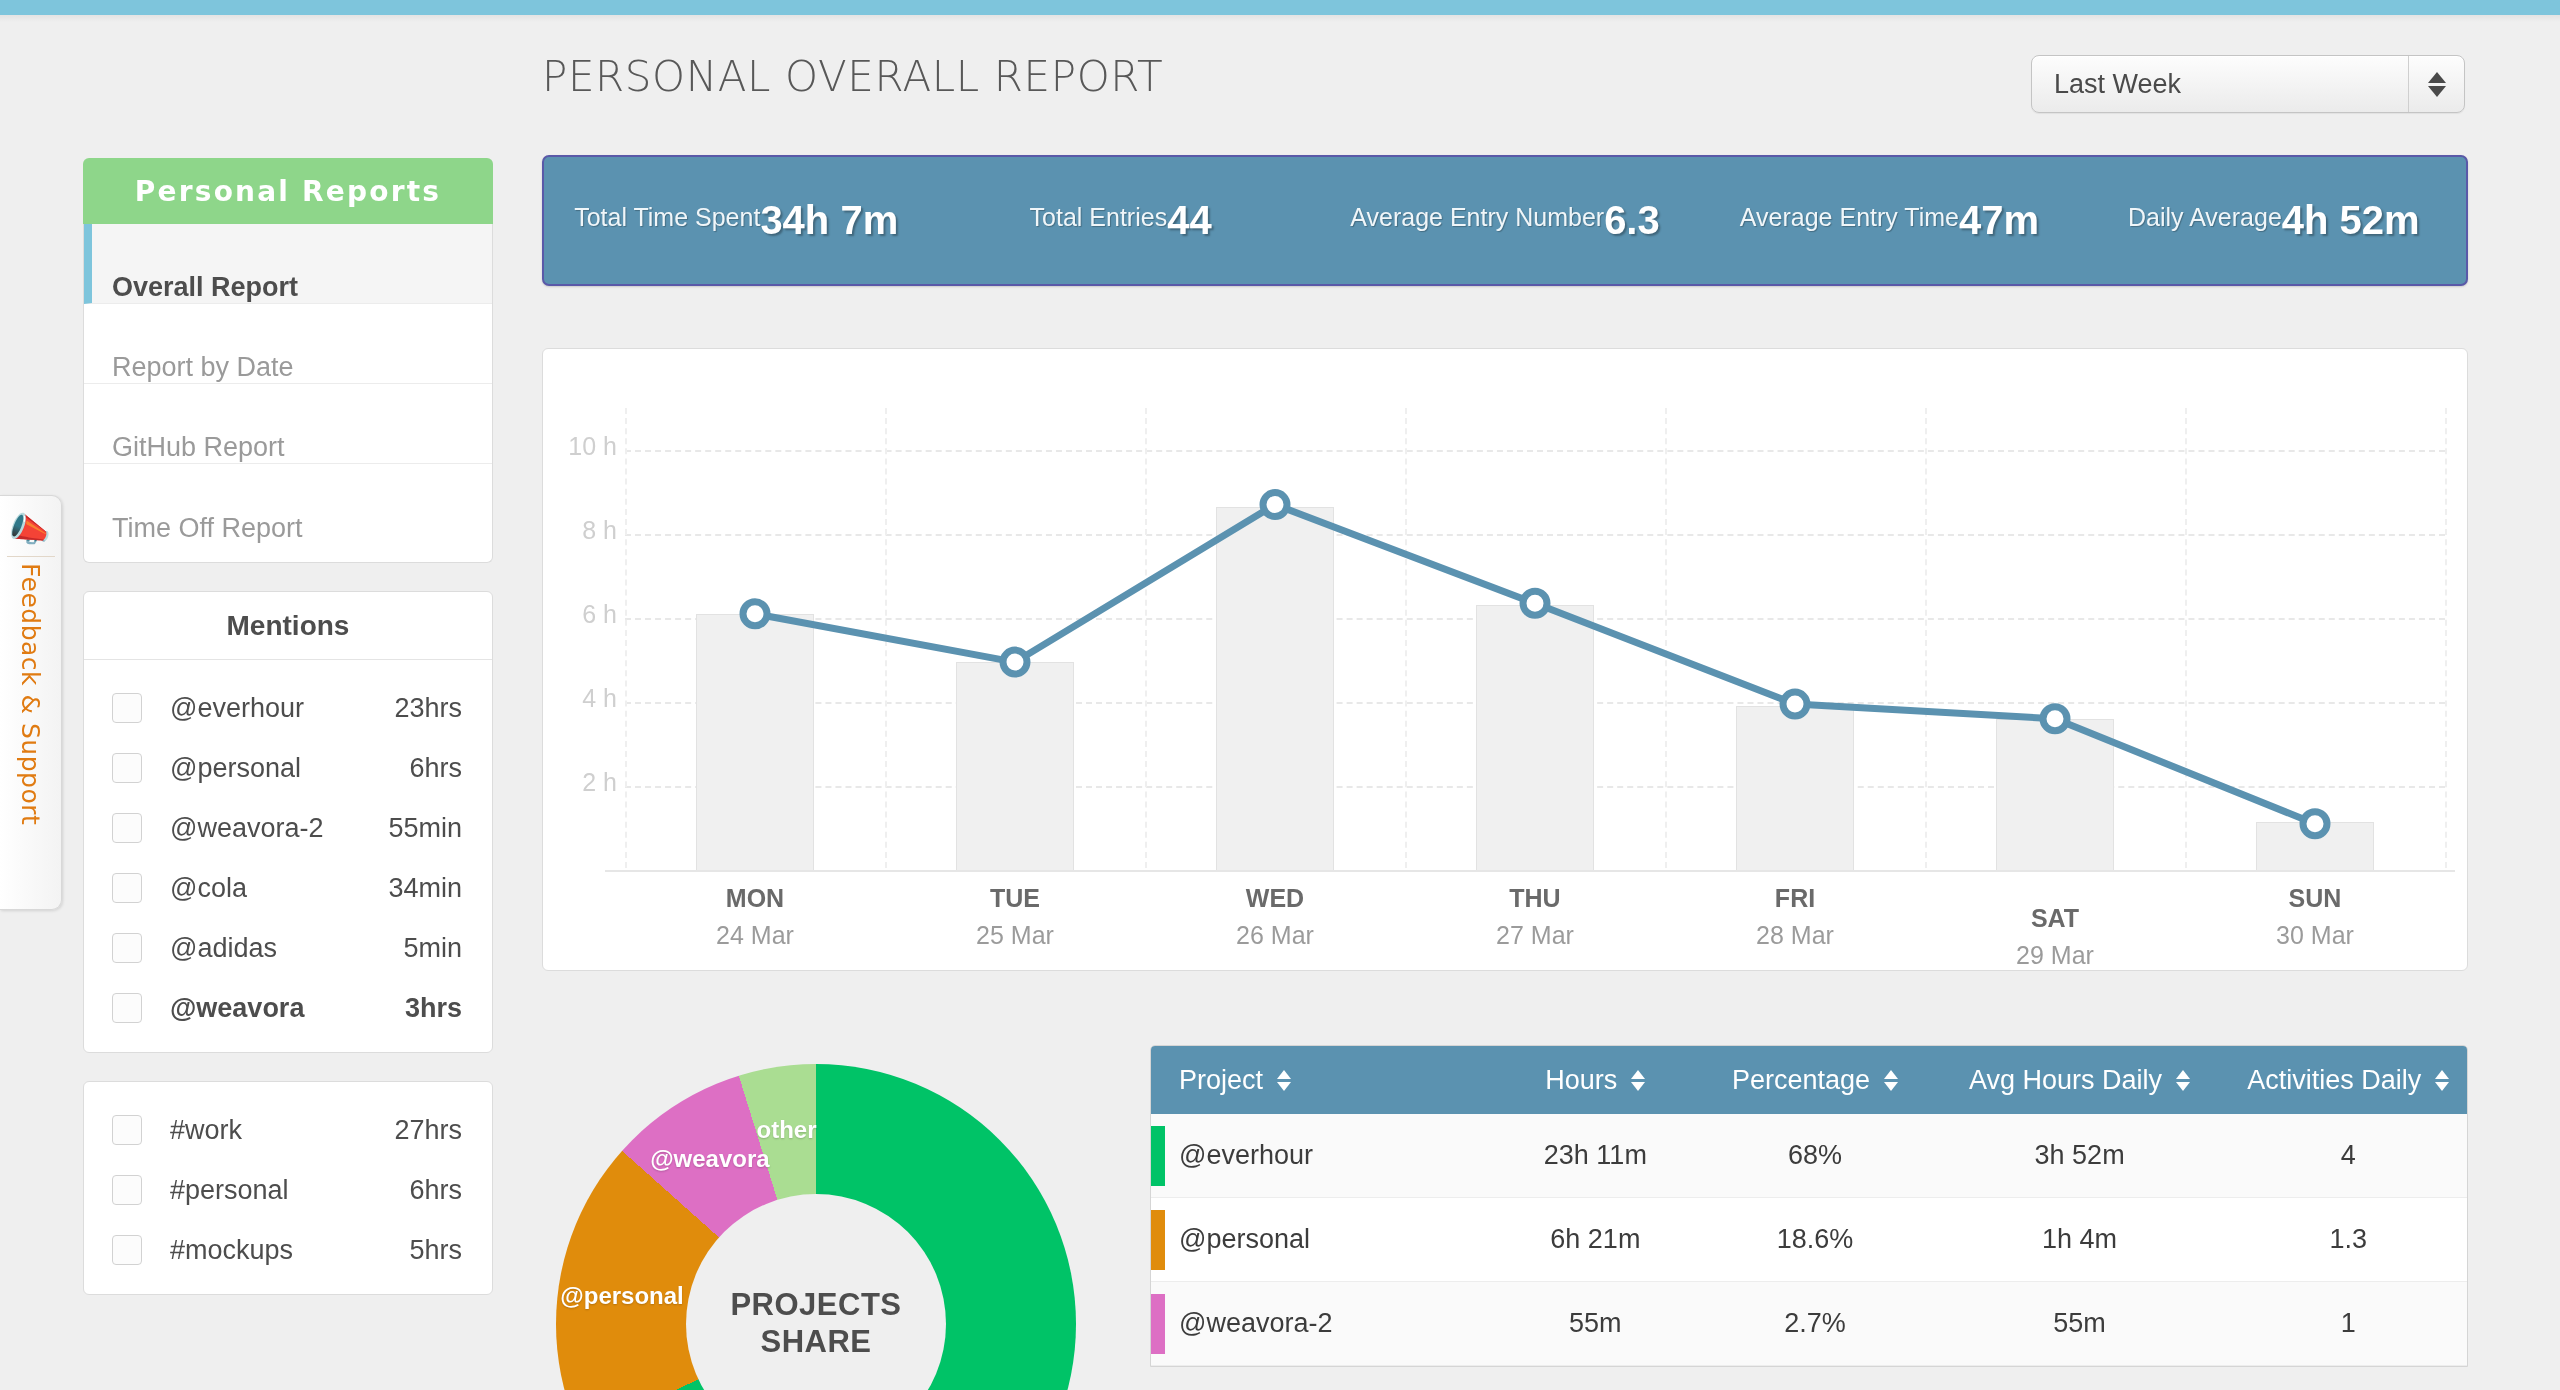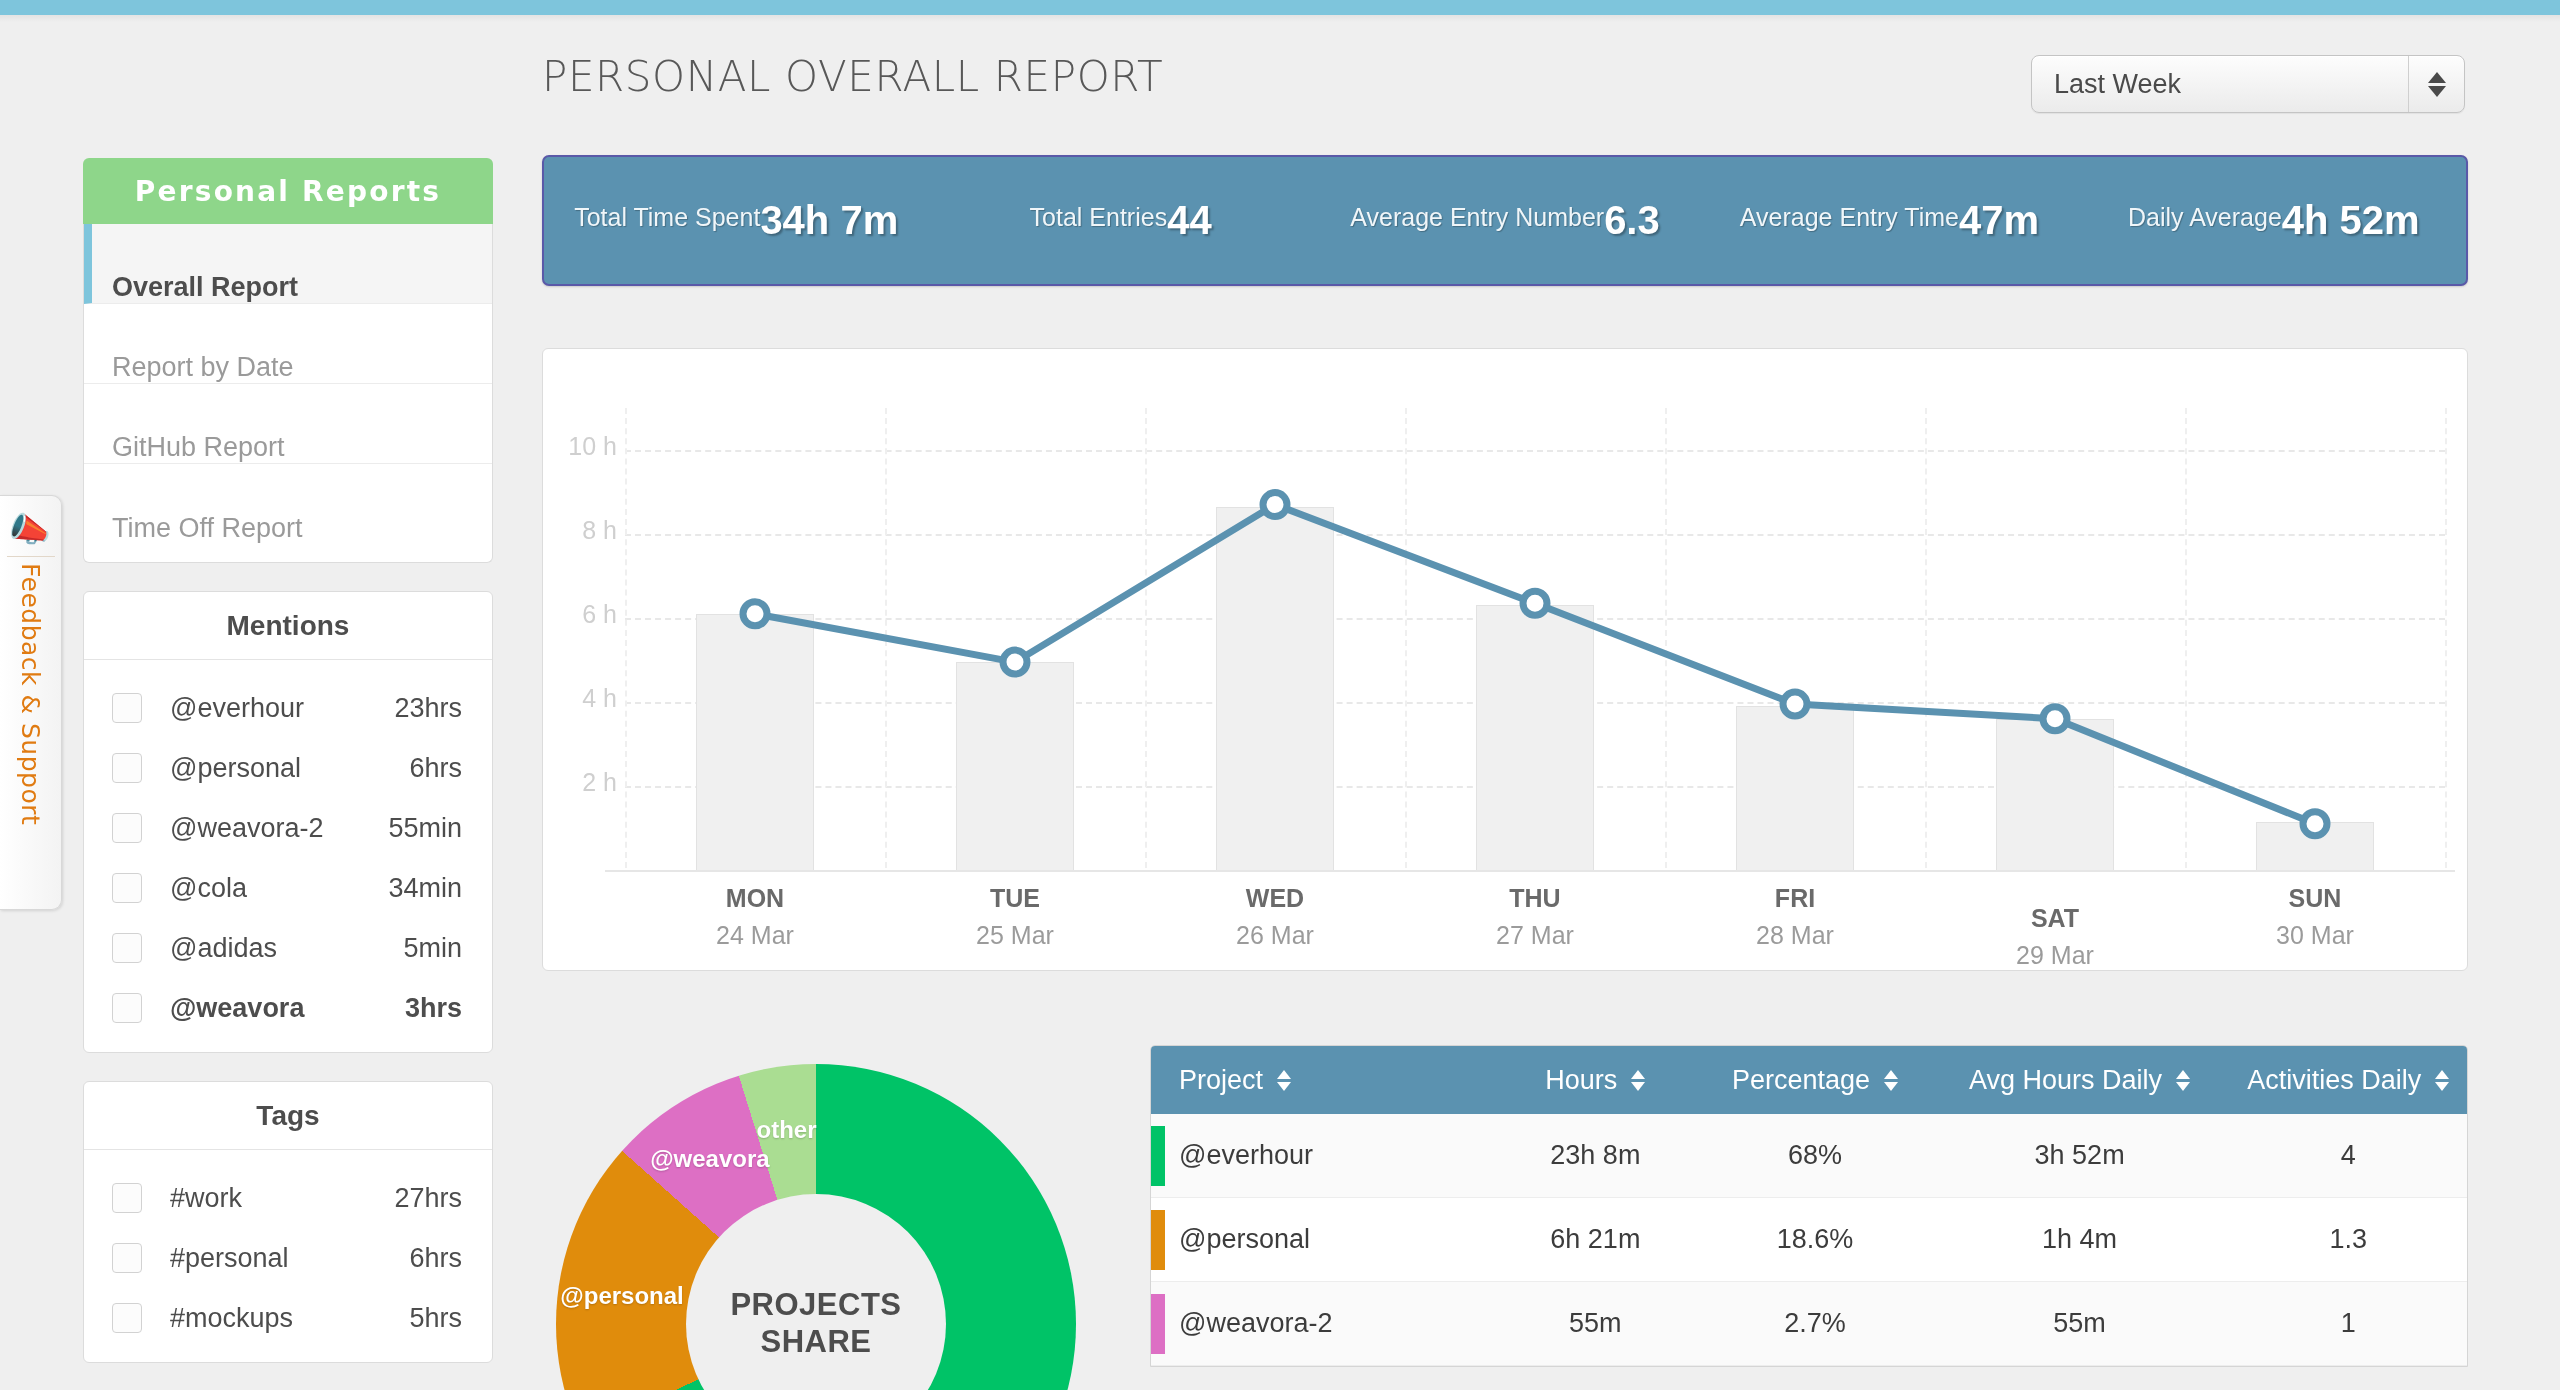--- a/index.html
+++ b/index.html
@@ -206,21 +206,20 @@
         </div>
       <div class="panel-row bold">
           <span class="chk"></span>
           <span class="lbl">@weavora</span>
           <span class="val">3hrs</span>
         </div>
     </div>
   </div>
 
   <div class="panel">
-    <div class="panel-head">Tags</div>
     <div class="panel-body">
       <div class="panel-row">
           <span class="chk"></span>
           <span class="lbl">#work</span>
           <span class="val">27hrs</span>
         </div>
       <div class="panel-row">
           <span class="chk"></span>
           <span class="lbl">#personal</span>
           <span class="val">6hrs</span>
@@ -371,21 +370,21 @@
       <span class="sort-ico">
           <i class="u"></i>
           <i class="d"></i>
         </span>
     </div>
   </div>
 
   <div class="trow alt">
     <span class="swatch" style="background:#00c367"></span>
     <div class="td c0 proj">@everhour</div>
-    <div class="td c1">23h 8m</div>
+    <div class="td c1">23h 11m</div>
     <div class="td c2">68%</div>
     <div class="td c3">3h 52m</div>
     <div class="td c4">4</div>
   </div>
   <div class="trow">
     <span class="swatch" style="background:#e08c0c"></span>
     <div class="td c0 proj">@personal</div>
     <div class="td c1">6h 21m</div>
     <div class="td c2">18.6%</div>
     <div class="td c3">1h 4m</div>

